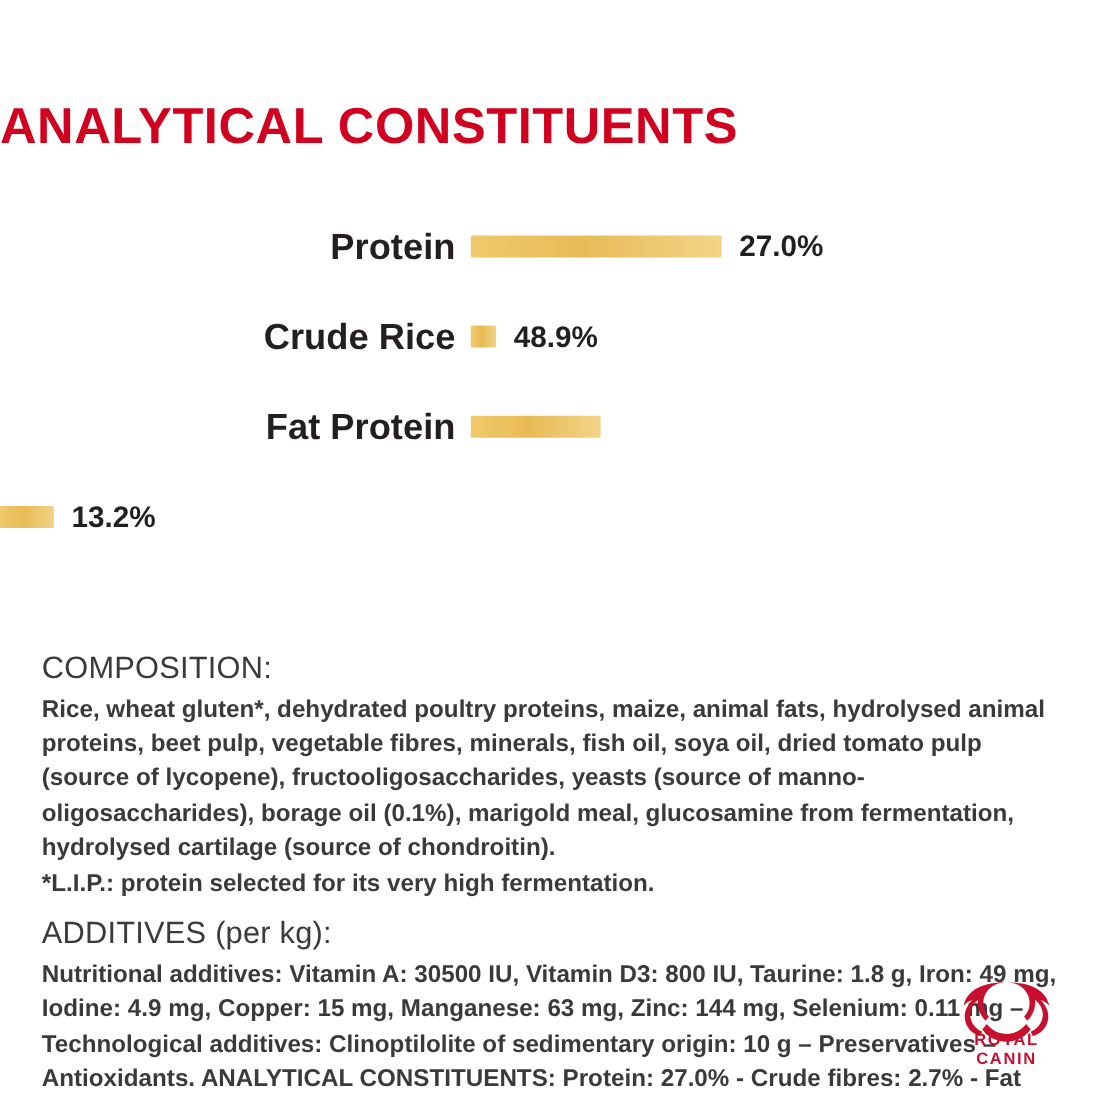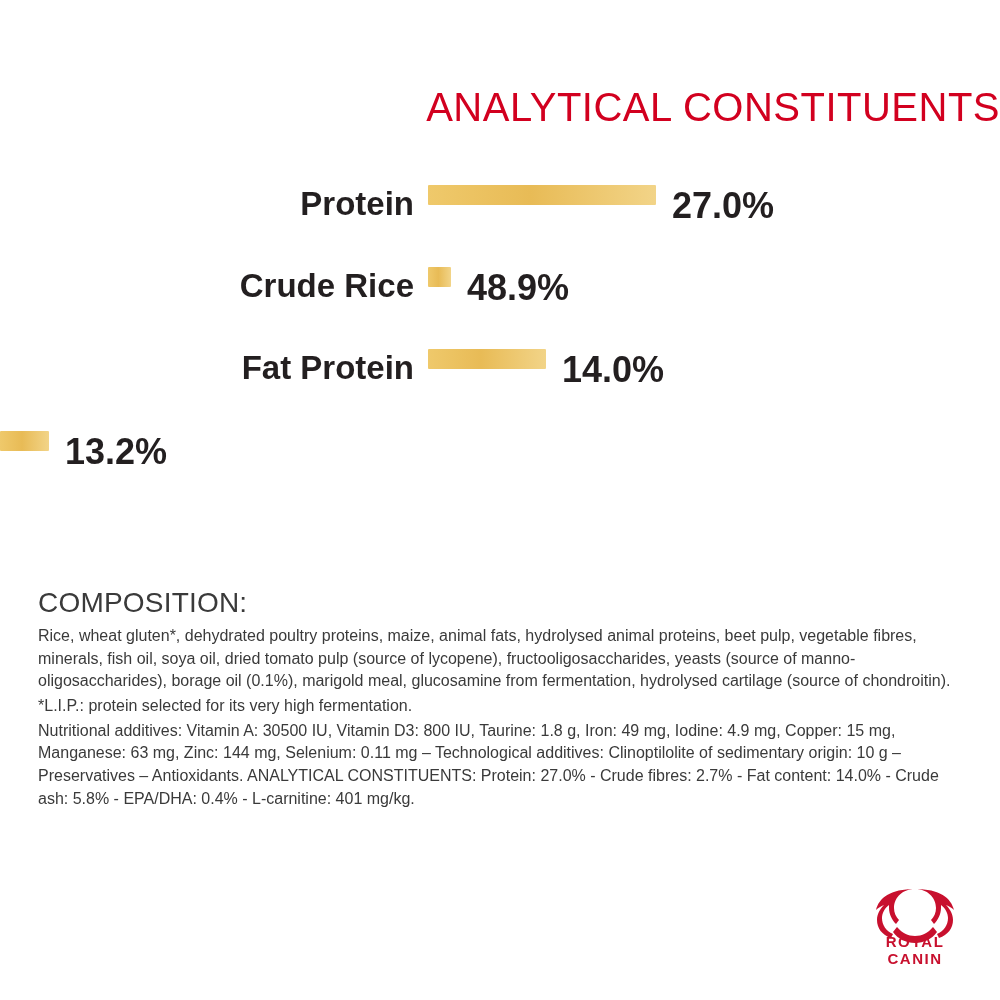--- a/index.html
+++ b/index.html
@@ -18,57 +18,58 @@
 
   .page {
     position: relative;
     width: 1000px;
     height: 1000px;
     box-sizing: border-box;
   }
 
   
   .title {
-    text-align: right;
+    text-align: left;
     color: #d2001f;
-    font-size: 40px;
-    font-weight: normal;
+    font-size: 46px;
+    font-weight: bold;
     letter-spacing: 0.5px;
     padding-top: 58px;
     line-height: 1.1;
   }
 
   
   .chart {
     margin-top: 56px;
     padding-left: 0;
   }
   .chart-row {
     display: flex;
+    align-items: center;
     height: 58px;
     margin-bottom: 24px;
   }
   .chart-label {
     width: 428px;
     text-align: right;
     font-size: 33px;
     font-weight: bold;
     color: #231f20;
     padding-right: 14px;
     box-sizing: border-box;
     white-space: nowrap;
   }
   .chart-bar {
     height: 20px;
     background: linear-gradient(to right, #efc96b 0%, #e8bb56 45%, #f2d488 100%);
     border-radius: 1px;
     flex: 0 0 auto;
   }
   .chart-value {
-    font-size: 36px;
+    font-size: 27px;
     font-weight: bold;
     color: #231f20;
     padding-left: 16px;
     white-space: nowrap;
   }
 
   
   .body-block {
     position: absolute;
     left: 38px;
@@ -78,24 +79,25 @@
   .section-heading {
     font-size: 28px;
     color: #3a3a3a;
     letter-spacing: 0.2px;
     margin-bottom: 6px;
   }
   .section-heading.second {
     margin-top: 14px;
   }
   .body-text {
-    font-size: 16px;
+    font-size: 22px;
     line-height: 1.42;
     color: #3a3a3a;
     margin: 0;
+    font-weight: bold;
   }
   .body-text + .body-text {
     margin-top: 2px;
   }
 
   
   .logo {
     position: absolute;
     right: 42px;
     bottom: 62px;
@@ -149,35 +151,35 @@
 
     <div class="chart-row">
       <div class="chart-label">Crude Rice</div>
       <div class="chart-bar" style="width:23px;"></div>
       <div class="chart-value">48.9%</div>
     </div>
 
     <div class="chart-row">
       <div class="chart-label">Fat Protein</div>
       <div class="chart-bar" style="width:118px;"></div>
-      <div class="chart-value">14.0%</div>
     </div>
 
     <div class="chart-row">
       <div class="chart-bar" style="width:49px;"></div>
       <div class="chart-value">13.2%</div>
     </div>
 
   </div>
 
   <div class="body-block">
     <div class="section-heading">COMPOSITION:</div>
     <p class="body-text">Rice, wheat gluten*, dehydrated poultry proteins, maize, animal fats, hydrolysed animal proteins, beet pulp, vegetable fibres, minerals, fish oil, soya oil, dried tomato pulp (source of lycopene), fructooligosaccharides, yeasts (source of manno-oligosaccharides), borage oil (0.1%), marigold meal, glucosamine from fermentation, hydrolysed cartilage (source of chondroitin).</p>
     <p class="body-text">*L.I.P.: protein selected for its very high fermentation.</p>
 
+    <div class="section-heading second">ADDITIVES (per kg):</div>
     <p class="body-text">Nutritional additives: Vitamin A: 30500 IU, Vitamin D3: 800 IU, Taurine: 1.8 g, Iron: 49 mg, Iodine: 4.9 mg, Copper: 15 mg, Manganese: 63 mg, Zinc: 144 mg, Selenium: 0.11 mg – Technological additives: Clinoptilolite of sedimentary origin: 10 g – Preservatives – Antioxidants. ANALYTICAL CONSTITUENTS: Protein: 27.0% - Crude fibres:  2.7% - Fat content: 14.0% - Crude ash: 5.8% - EPA/DHA: 0.4% - L-carnitine: 401 mg/kg.</p>
   </div>
 
   <div class="logo">
     <svg width="86" height="62" viewBox="0 0 86 62" aria-hidden="true">
       <g fill="#c8102e">
         <path d="M43 2 C31 2 22 10 22 21 c0 5 2 9 5 12 l-3 4 c-4-4-7-10-7-16 0-1 0-2 0-3 -4 3-7 8-7 13 0 7 4 13 11 16 l-2 4 C10 48 5 41 5 33c0-6 3-11 7-15 -3 1-6 3-8 5 3-12 14-21 39-21s36 9 39 21c-2-2-5-4-8-5 4 4 7 9 7 15 0 8-5 15-14 18l-2-4c7-3 11-9 11-16 0-5-3-10-7-13 0 1 0 2 0 3 0 6-3 12-7 16l-3-4c3-3 5-7 5-12C64 10 55 2 43 2z"></path>
         <path d="M25 40 c5 6 11 9 18 9s13-3 18-9 l4 5 c-5 7-13 11-22 11s-17-4-22-11z"></path>
       </g>
     </svg>

